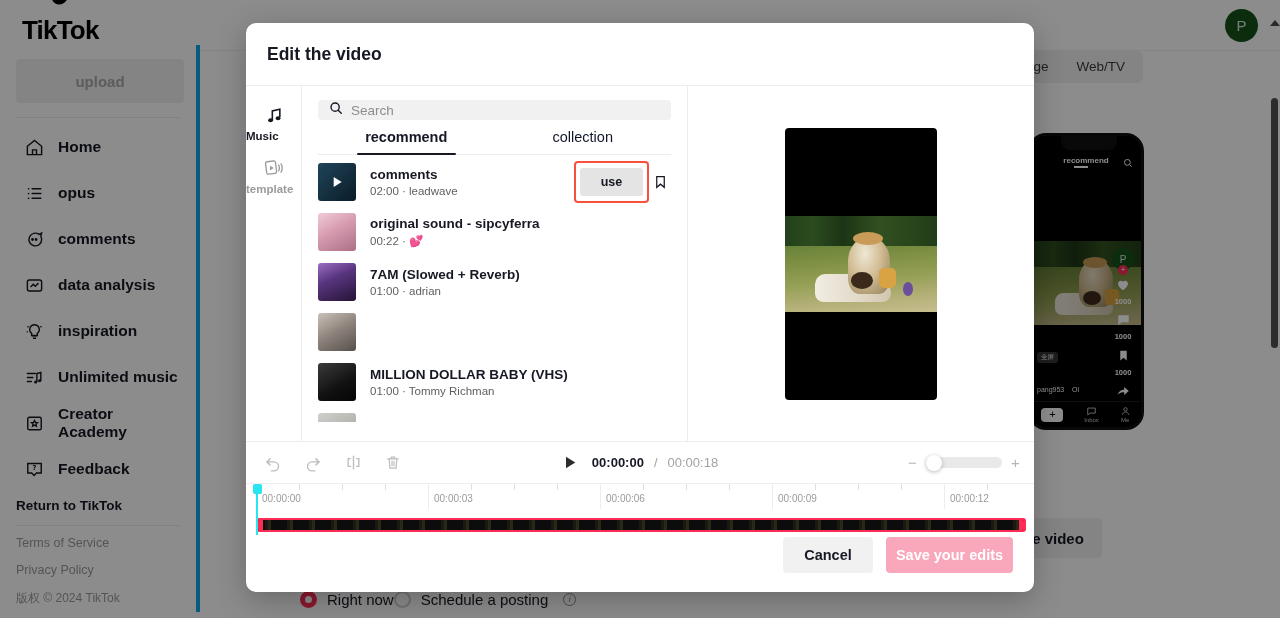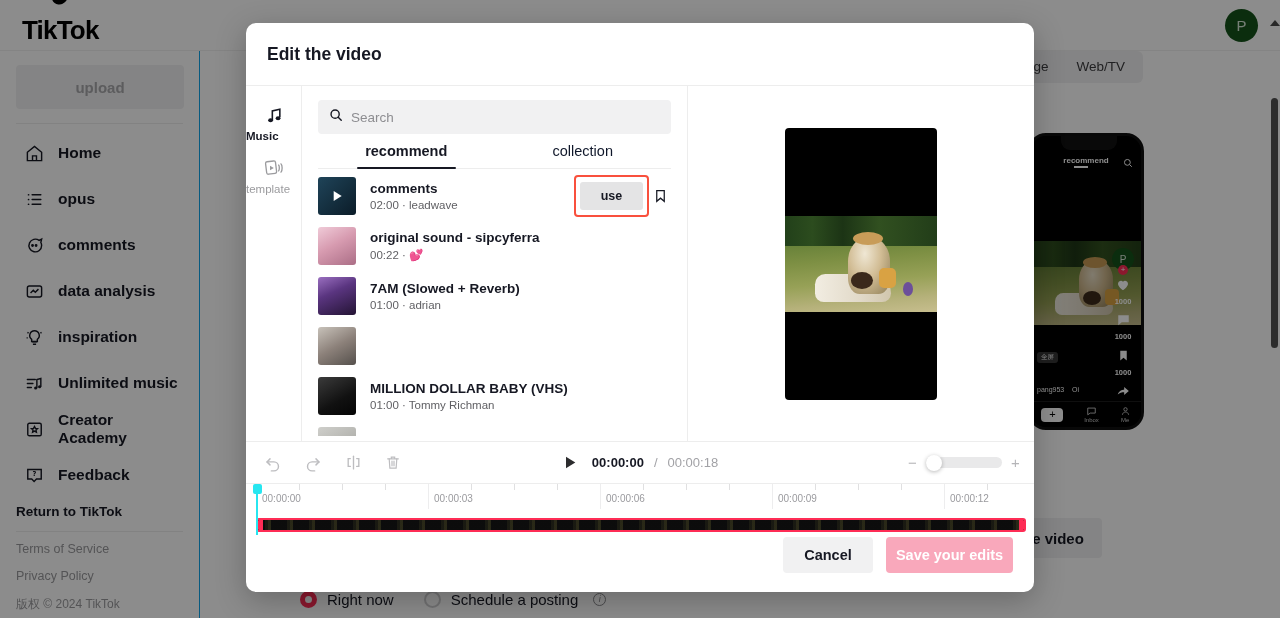--- a/index.html
+++ b/index.html
@@ -27,22 +27,22 @@
     padding: 3px 9px; border-radius: 4px; margin-left: 6px; letter-spacing: .2px;
   }
   .avatar-top {
     position: absolute; right: 22px; top: 9px;
     width: 33px; height: 33px; border-radius: 50%;
     background: #14531a; color: #d8e7d8; font-size: 15px;
     display: flex; align-items: center; justify-content: center;
   }
 
   .sidebar {
-    position: absolute; left: 0; top: 51px; width: 200px; height: 567px;
-    background: #fff; border-right: 1px solid #0ea5e9; padding: 0 16px;
+    position: absolute; left: 0; top: 45px; width: 200px; height: 567px;
+    background: #fff; border-right: 4px solid #0ea5e9; padding: 0 16px;
   }
   .upload-btn {
     margin: 14px 0 0 0; width: 168px; height: 44px; border-radius: 4px;
     background: #f1f1f2; color: #a8a8ab; font-size: 15px; font-weight: 600;
     display: flex; align-items: center; justify-content: center; border: none;
   }
   .side-divider { height: 1px; background: #ededed; margin: 14px 0 6px; }
   .nav-item {
     display: flex; align-items: center; gap: 14px; height: 46px;
     font-size: 15.5px; color: #161823; font-weight: 600; padding-left: 8px;
@@ -103,21 +103,21 @@
   .pb-plus { width:22px; height:14px; border-radius:4px; background:#fff; color:#000;
      font-size:11px; line-height:13px; text-align:center; position:relative; }
   .pb-plus::before{content:"";position:absolute;left:-2px;top:0;width:8px;height:14px;background:#40e0e8;border-radius:4px 0 0 4px;z-index:-1;}
   .pb-plus::after{content:"";position:absolute;right:-2px;top:0;width:8px;height:14px;background:#fe2c55;border-radius:0 4px 4px 0;z-index:-1;}
 
   .edit-video-btn {
     position: absolute; left: 800px; top: 467px; height: 40px; padding: 0 18px;
     background: #f1f1f2; border-radius: 4px; color: #161823; font-size: 15px; font-weight: 600;
     display: flex; align-items: center;
   }
-  .schedule-row { position: absolute; left: 100px; bottom: 10px; display: flex; align-items: center; gap: 30px; }
+  .schedule-row { position: absolute; left: 100px; bottom: 10px; display: flex; align-items: center; }
   .radio-opt { display: flex; align-items: center; gap: 10px; font-size: 15px; color: #161823; }
   .radio-dot { width: 17px; height: 17px; border-radius: 50%; border: 2px solid #d0d0d2; }
   .radio-dot.on { border: 5px solid #fe2c55; }
   .info-i { width: 13px; height: 13px; border-radius: 50%; border: 1px solid #8a8a8d; color:#8a8a8d;
     font-size: 9px; text-align: center; line-height: 11px; margin-left: 5px; font-style: italic;}
 
   .vscroll-track { position: absolute; right: 0; top: 20px; width: 12px; height: 598px; }
   .vscroll-arrow { position:absolute; top:0; left:2px; width:0;height:0;
      border-left:5px solid transparent;border-right:5px solid transparent;border-bottom:6px solid #4a4a4a;}
   .vscroll-thumb { position: absolute; top: 78px; left: 3px; width: 7px; height: 250px;
@@ -133,24 +133,24 @@
   }
   .modal-header { height: 63px; display: flex; align-items: center; padding-left: 21px;
     border-bottom: 1px solid #ededed; }
   .modal-title { font-size: 17.5px; font-weight: bold; color: #161823; }
 
   .modal-body { display: flex; height: 355px; }
   .tool-rail { width: 56px; border-right: 1px solid #ededed; padding-top: 17px; }
   .rail-item { text-align: left; margin-bottom: 14px; cursor: pointer; }
   .rail-icon { height: 24px; display: flex; align-items: center; justify-content: center; }
   .rail-label { font-size: 11.5px; color: #161823; font-weight: 600; margin-top: 3px; }
-  .rail-item.inactive .rail-label { color: #9b9b9e; font-weight: 400; }
+  .rail-item.inactive .rail-label { color: #9b9b9e; font-weight: 700; }
 
   .music-panel { width: 386px; border-right: 1px solid #ededed; padding: 14px 16px 0 16px; }
-  .search-box { height: 34px; background: #f1f1f2; border-radius: 4px; display: flex;
+  .search-box { height: 20px; background: #f1f1f2; border-radius: 4px; display: flex;
     align-items: center; gap: 8px; padding: 0 11px; }
   .search-input { border: none; background: transparent; outline: none; font-size: 13.5px;
     color: #161823; width: 100%; font-family: "Liberation Sans", sans-serif; }
   .search-input::placeholder { color: #8d8d91; }
   .tabs { display: flex; margin-top: 9px; border-bottom: 1px solid #ededed; }
   .tab { flex: 1; text-align: center; font-size: 14.5px; padding-bottom: 9px; color: #0f172a; position: relative; }
   .tab.active { color: #161823; font-weight: bold; }
   .tab.active::after { content: ""; position: absolute; left: 22%; right: 22%; bottom: -1px;
     height: 2.5px; background: #161823; border-radius: 2px; }
   .song-list { margin-top: 2px; height: 265px; overflow: hidden; }

